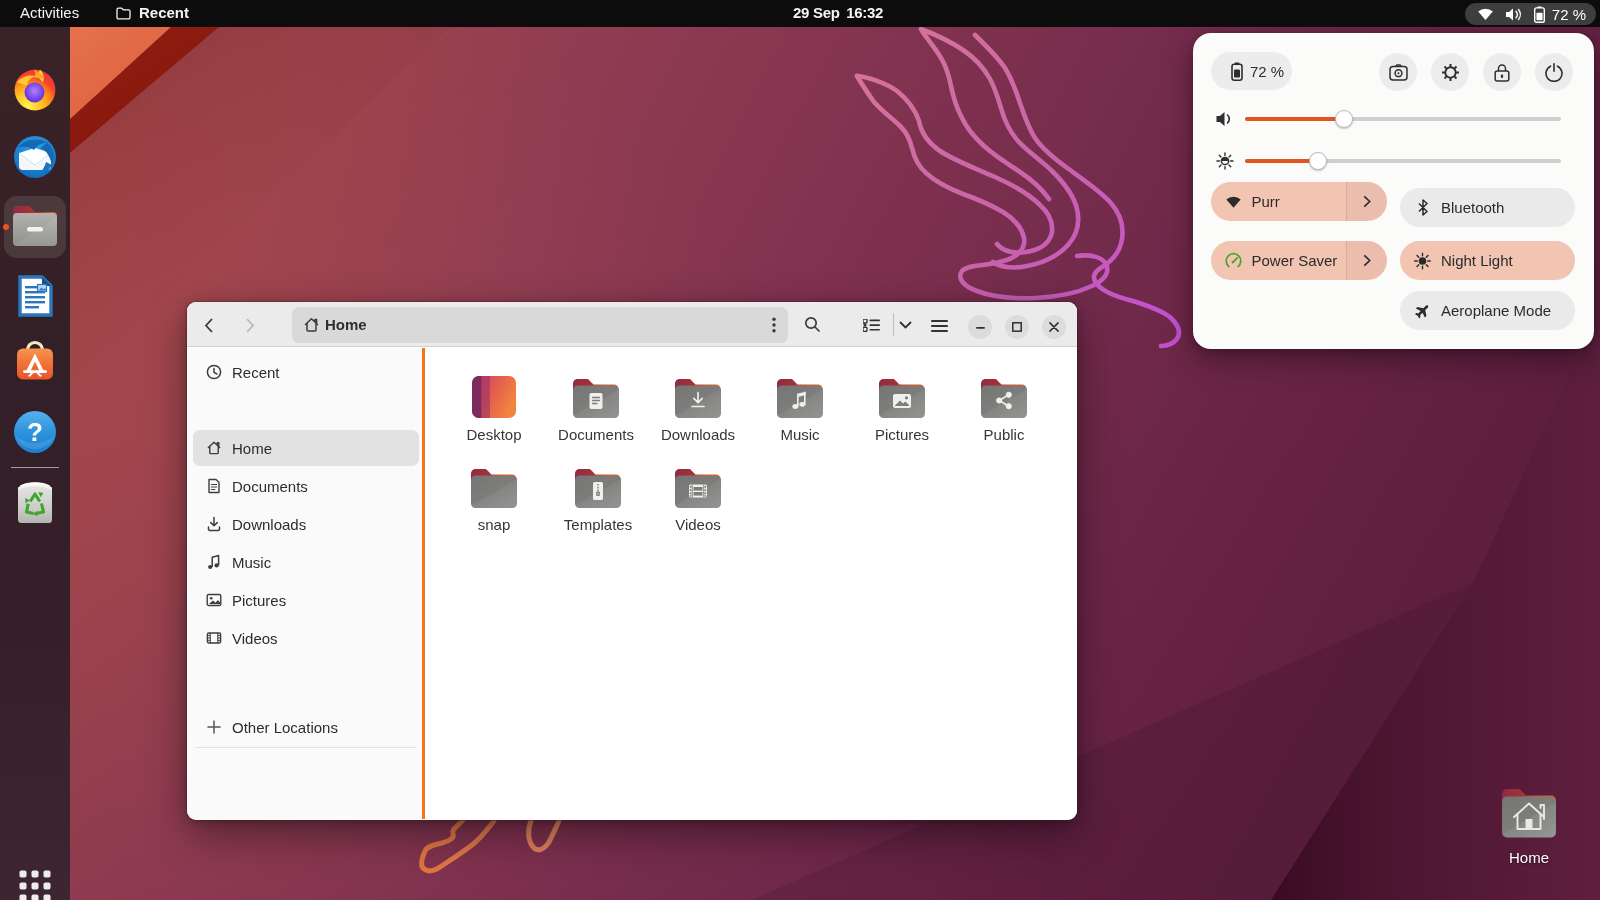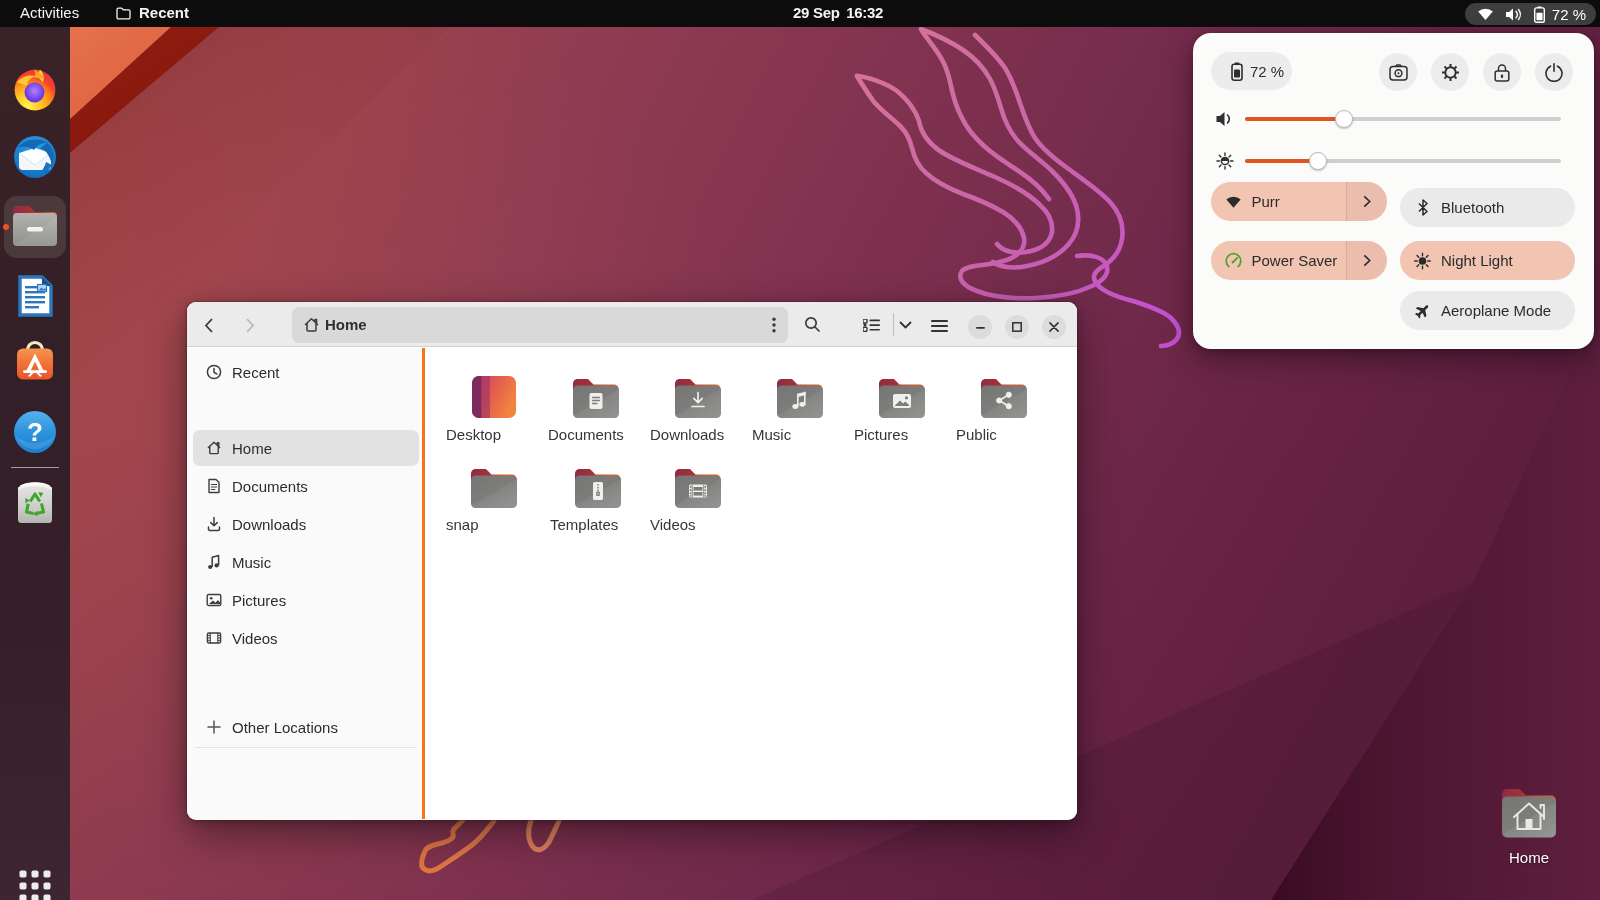--- a/index.html
+++ b/index.html
@@ -35,21 +35,21 @@
   #pathbar .lbl { position:absolute; left:33px; top:0; height:36px; line-height:36px; font-weight:bold; font-size:15px; color:#2f2f2f; }
 
   #sidebar { position:absolute; left:0; top:46px; width:238px; height:471px; background:#fafafa; border-right:3px solid #f97316; border-radius:0 0 0 9px; }
   .srow { position:absolute; left:6px; width:226px; height:36px; border-radius:7px; display:flex; align-items:center; font-size:15px; color:#2d2d2d; }
   .srow svg { margin-left:13px; flex:0 0 auto; }
   .srow .t { margin-left:10px; white-space:nowrap; }
   .srow.sel { background:#e2e2e2; }
   #sbsep { position:absolute; left:8px; top:399px; width:222px; height:1px; background:#e4e4e4; }
 
   #content { position:absolute; left:239px; top:46px; width:651px; height:471px; background:#ffffff; border-radius:0 0 9px 0; }
-  .fitem { position:absolute; width:96px; text-align:left; font-size:15px; color:#363636; }
+  .fitem { position:absolute; width:96px; text-align:center; font-size:15px; color:#363636; }
   .fitem svg { display:block; margin:0 auto; }
   .fitem .n { margin-top:8px; }
 
   
   #qs { position:absolute; left:1193px; top:33px; width:401px; height:316px; border-radius:18px; background:#fbfbfa; z-index:25;
         box-shadow:0 10px 30px rgba(0,0,0,0.38), 0 2px 6px rgba(0,0,0,0.2); }
   #battpill { position:absolute; left:18px; top:19px; width:81px; height:38px; border-radius:19px; background:#ececec; display:flex; align-items:center; }
   #battpill .pct { font-size:15px; color:#2d2d2d; margin-left:7px; }
   .qcirc { position:absolute; top:20px; width:38px; height:38px; border-radius:50%; background:#ececec; display:flex; align-items:center; justify-content:center; }
   .slrow { position:absolute; left:0; width:401px; height:0; }

